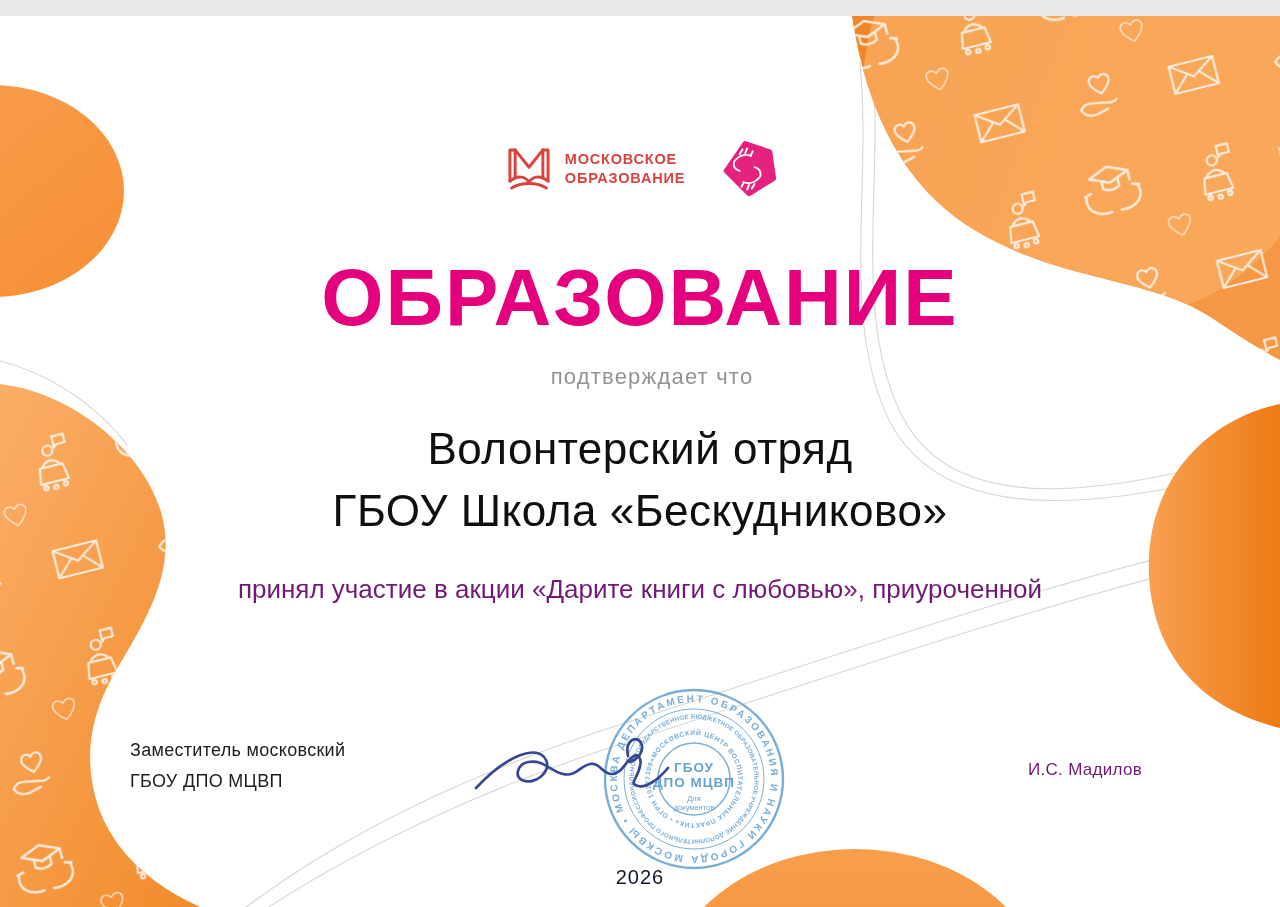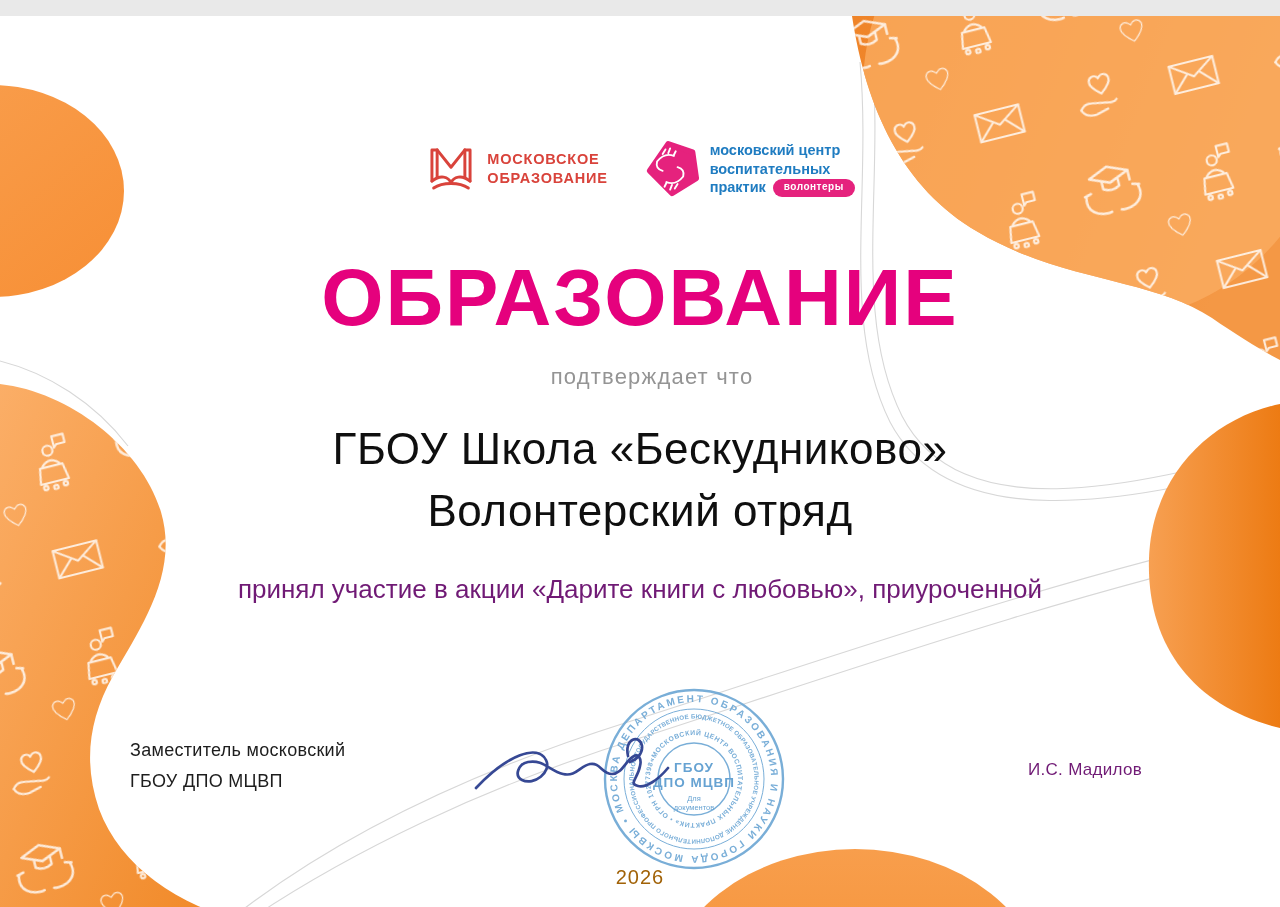--- a/index.html
+++ b/index.html
@@ -38,21 +38,21 @@
   }
   .body-text {
     position:absolute; top:554px; left:0; width:100%; text-align:center;
     font-size:26px; color:#701a75; line-height:1.5;
   }
   .signer-left {
     position:absolute; left:130px; top:719px;
     font-size:18px; color:#1d1d1d; line-height:1.7; letter-spacing:.3px;
   }
   .signer-name { position:absolute; left:1028px; top:744px; font-size:17px; color:#701a75; letter-spacing:.3px; }
-  .year { position:absolute; top:850px; left:0; width:100%; text-align:center; font-size:20px; color:#a16207; letter-spacing:1px; }
+  .year { position:absolute; top:850px; left:0; width:100%; text-align:center; font-size:20px; color:#0f172a; letter-spacing:1px; }
 
   .stamp { position:absolute; left:597px; top:666px; opacity:.93; }
   .signature { position:absolute; left:468px; top:708px; }
 </style>
 </head>
 <body>
 
 <div class="page">
 
   <svg class="bg" viewBox="0 0 1280 907" aria-hidden="true">
@@ -170,35 +170,28 @@
     <div class="logo">
       <svg width="56" height="58" viewBox="0 0 60 60">
         <path d="M26,3 L52,12 L56,40 L30,56 L6,32 Z" fill="#E5227D" stroke="#E5227D" stroke-width="6" stroke-linejoin="round"></path>
         <g fill="none" stroke="#ffffff" stroke-width="2" stroke-linecap="round" stroke-linejoin="round">
           <path d="M14,22 q8,-10 18,-6 M14,22 q-2,8 6,10"></path>
           <path d="M20,14 l3,-5 M26,13 l2,-5 M32,15 l2,-4"></path>
           <path d="M42,38 q-8,10 -18,6 M42,38 q2,-8 -6,-10"></path>
           <path d="M36,46 l-3,5 M30,47 l-2,5 M24,45 l-2,4"></path>
         </g>
       </svg>
-      <div class="logo-mcvp-text">
-        <div>московский центр</div>
-        <div>воспитательных</div>
-        <div>
-          <span>практик</span><span class="badge">волонтеры</span>
-        </div>
-      </div>
     </div>
   </div>
 
   <div class="title">ОБРАЗОВАНИЕ</div>
   <div class="subtitle">подтверждает что</div>
   <div class="recipient">
+    <div>Волонтерский отряд</div>
     <div>ГБОУ Школа «Бескудниково»</div>
-    <div>Волонтерский отряд</div>
   </div>
   <div class="body-text">
     <div>принял участие в акции «Дарите книги с любовью», приуроченной</div>
   </div>
 
   <div class="signer-left">
     <div>Заместитель московский</div>
     <div>ГБОУ ДПО МЦВП</div>
   </div>
   <div class="signer-name">И.С. Мадилов</div>

